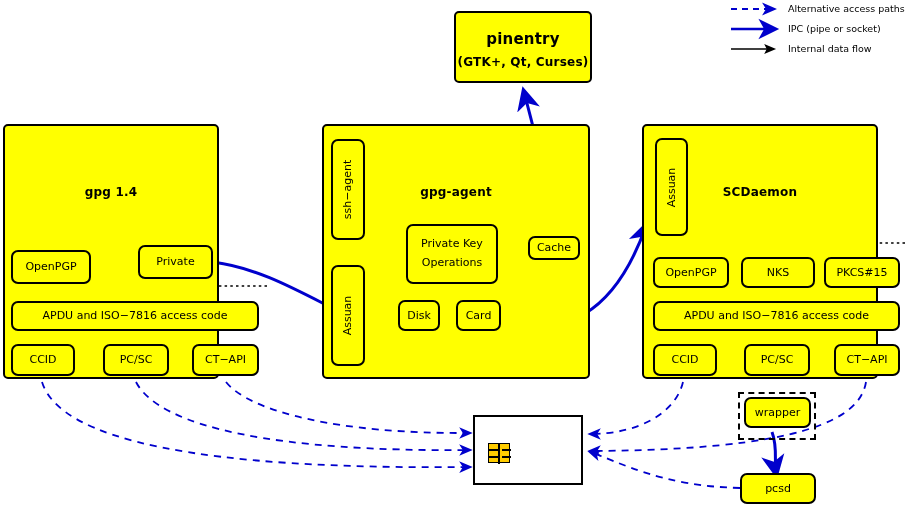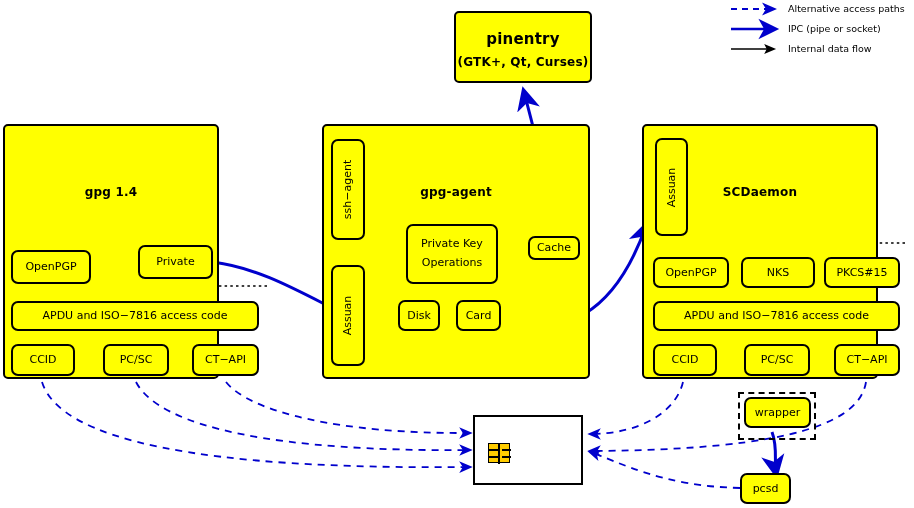--- a/index.html
+++ b/index.html
@@ -225,21 +225,21 @@
 
   <div class="box small" style="left:653px; top:301px; width:247px; height:30px;">APDU and ISO−7816 access code</div>
 
   <div class="box small" style="left:653px; top:344px; width:64px; height:32px;">CCID</div>
   <div class="box small" style="left:744px; top:344px; width:66px; height:32px;">PC/SC</div>
   <div class="box small" style="left:834px; top:344px; width:66px; height:32px;">CT−API</div>
 
   <div class="dash-region" style="left:738px; top:392px; width:78px; height:48px;"></div>
   <div class="box small" style="left:744px; top:397px; width:67px; height:31px;">wrapper</div>
 
-  <div class="box small" style="left:740px; top:473px; width:51px; height:31px;">pcsd</div>
+  <div class="box small" style="left:740px; top:473px; width:76px; height:31px;">pcsd</div>
 
   <div class="card" style="left:473px; top:415px; width:110px; height:70px;">
     <div class="chip" style="left:13px; top:26px; width:22px; height:20px;">
       <div class="ln" style="left:9px; top:0; width:1.5px; height:20px;"></div>
       <div class="ln" style="left:0; top:5px; width:9px; height:1.5px;"></div>
       <div class="ln" style="left:0; top:12px; width:9px; height:1.5px;"></div>
       <div class="ln" style="left:13px; top:5px; width:9px; height:1.5px;"></div>
       <div class="ln" style="left:13px; top:12px; width:9px; height:1.5px;"></div>
     </div>
   </div>

